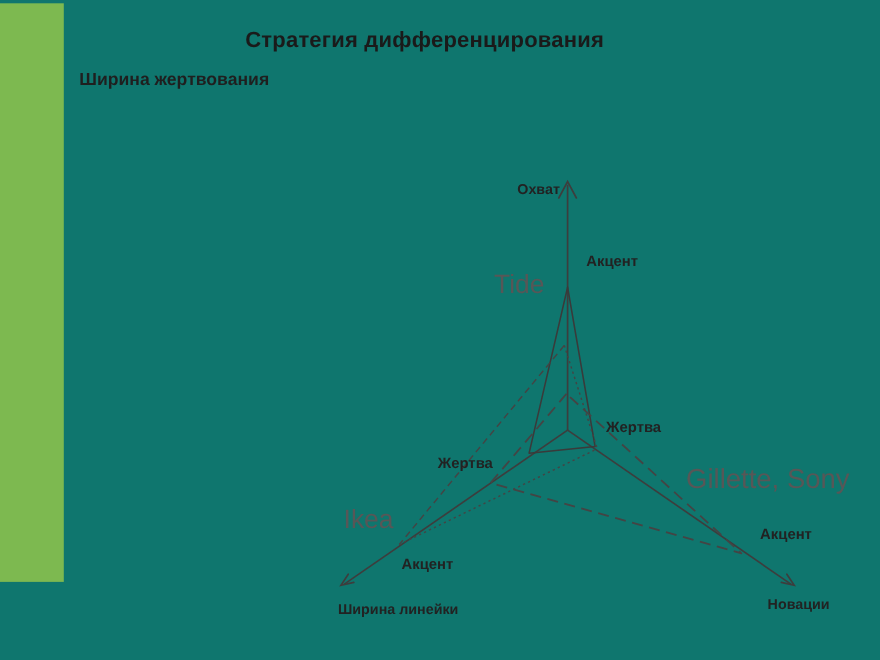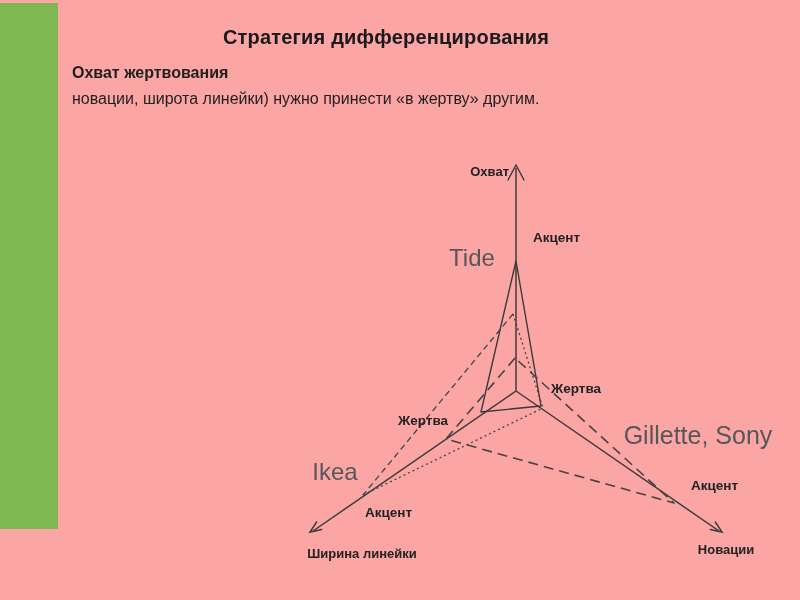--- a/index.html
+++ b/index.html
@@ -1,19 +1,19 @@
 <!DOCTYPE html>
 <html><head>
 <meta charset="utf-8">
 <style>
   html,body{margin:0;padding:0;background:#ffffff;}
   .slide{
     position:relative;
     width:800px;height:600px;
-    background:#fca5a5;
+    background:#0f766e;
     overflow:hidden;
     font-family:"Liberation Sans", sans-serif;
   }
   .green-bar{
     position:absolute;
     left:0;top:3px;
     width:58px;height:526px;
     background:#7db950;
   }
   .slide-title{
@@ -48,22 +48,21 @@
 </head>
 <body>
 
 <div class="slide">
 
   <div class="green-bar"></div>
 
   <div class="slide-title">Стратегия дифференцирования</div>
 
   <div class="text-block">
-    <div class="section-heading">Охват жертвования</div>
-    <div>новации, широта линейки) нужно принести «в жертву» другим.</div>
+    <div class="section-heading">Ширина жертвования</div>
   </div>
 
   <svg class="diagram" width="800" height="600" viewBox="0 0 800 600" xmlns="http://www.w3.org/2000/svg">
 
     <line class="axis-line" x1="516" y1="391" x2="516" y2="168"></line>
     <polyline class="arrow-head" points="508,180 516,165 524,180"></polyline>
 
     <line class="axis-line" x1="516" y1="391" x2="313" y2="531"></line>
     <polyline class="arrow-head" points="321.7,529.4 310,532 316.6,522"></polyline>
 

